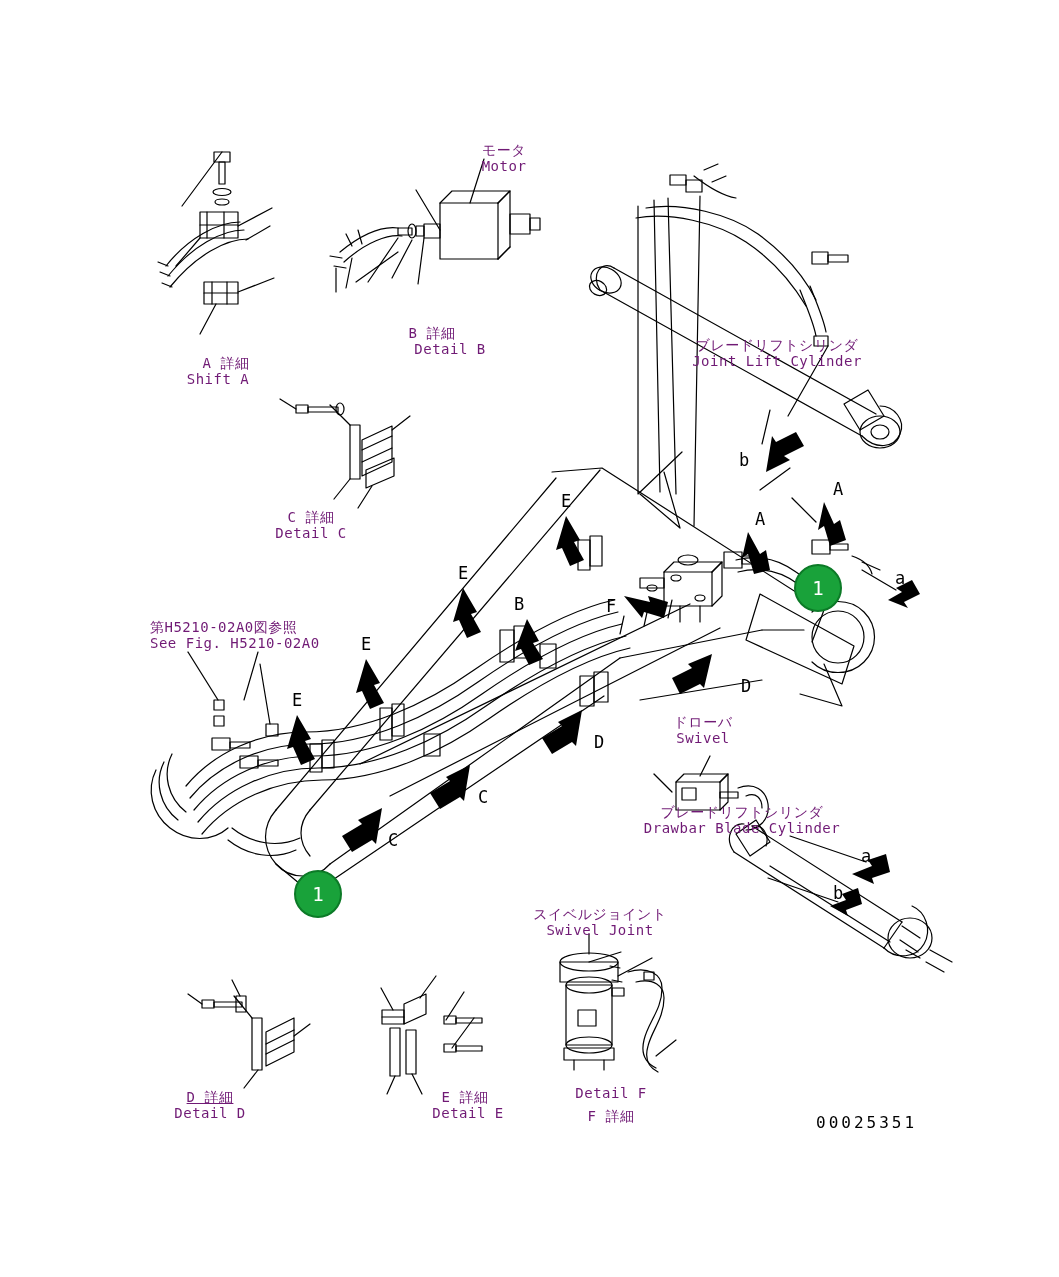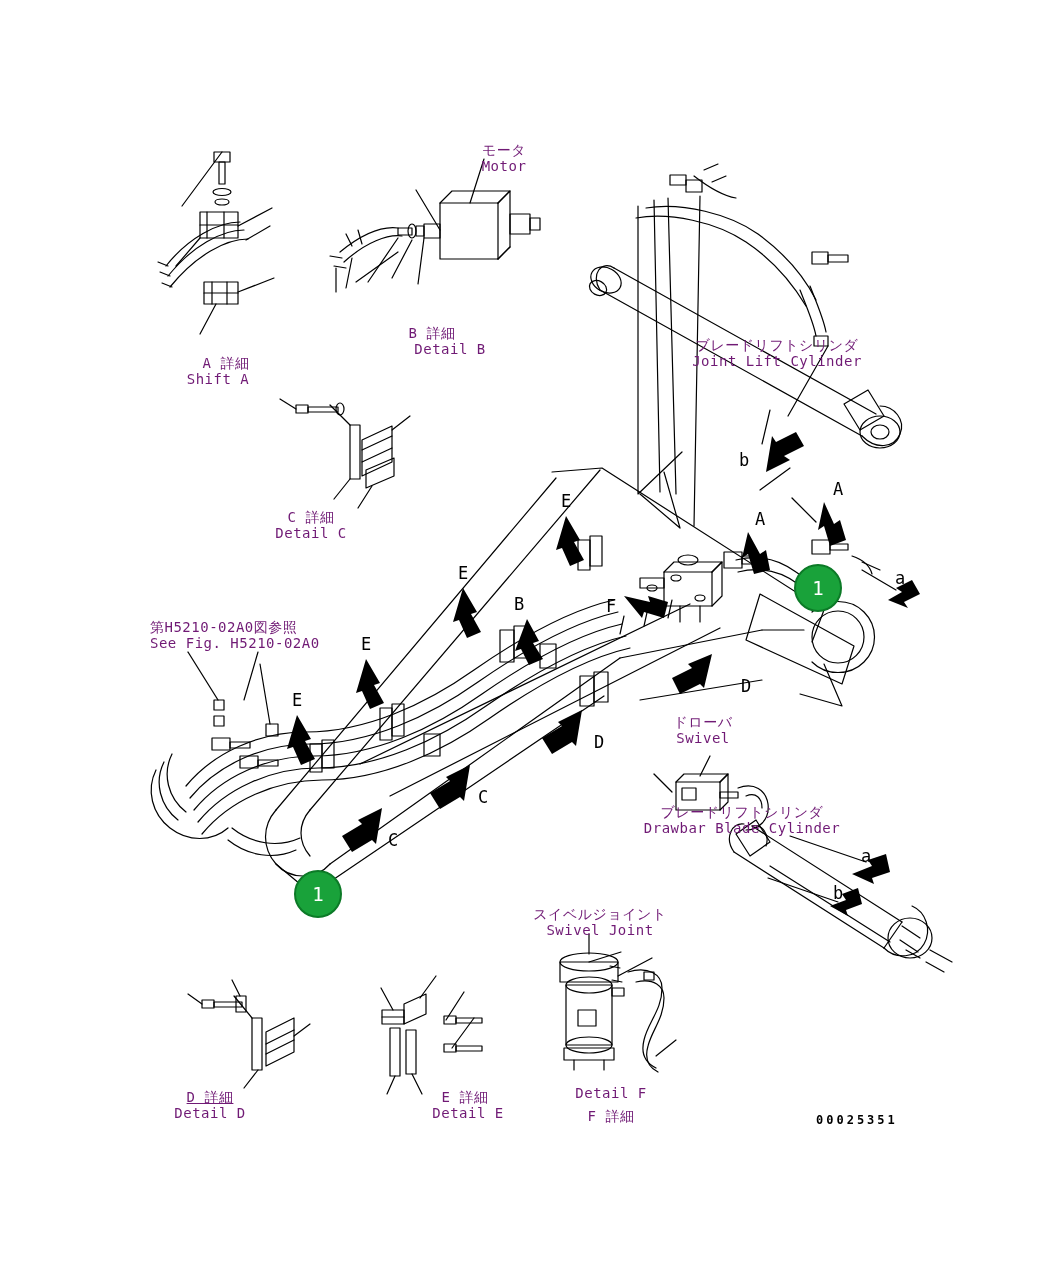--- a/index.html
+++ b/index.html
@@ -51,23 +51,22 @@
   .callout {
     position: absolute;
     font-family: "DejaVu Sans Mono", monospace;
     font-size: 17px;
     color: #000000;
     transform: translate(-50%, -50%);
   }
   .partno {
     position: absolute;
     font-family: "DejaVu Sans Mono", monospace;
-    font-size: 12px;
+    font-size: 16px;
     letter-spacing: 3px;
-    font-weight: bold;
   }
 </style>
 </head>
 <body>
 
 <div id="page">
 
   <svg id="art" viewBox="0 0 1059 1277" xmlns="http://www.w3.org/2000/svg">
     <g fill="none" stroke="#000" stroke-width="1.2" stroke-linecap="round" stroke-linejoin="round">
 

